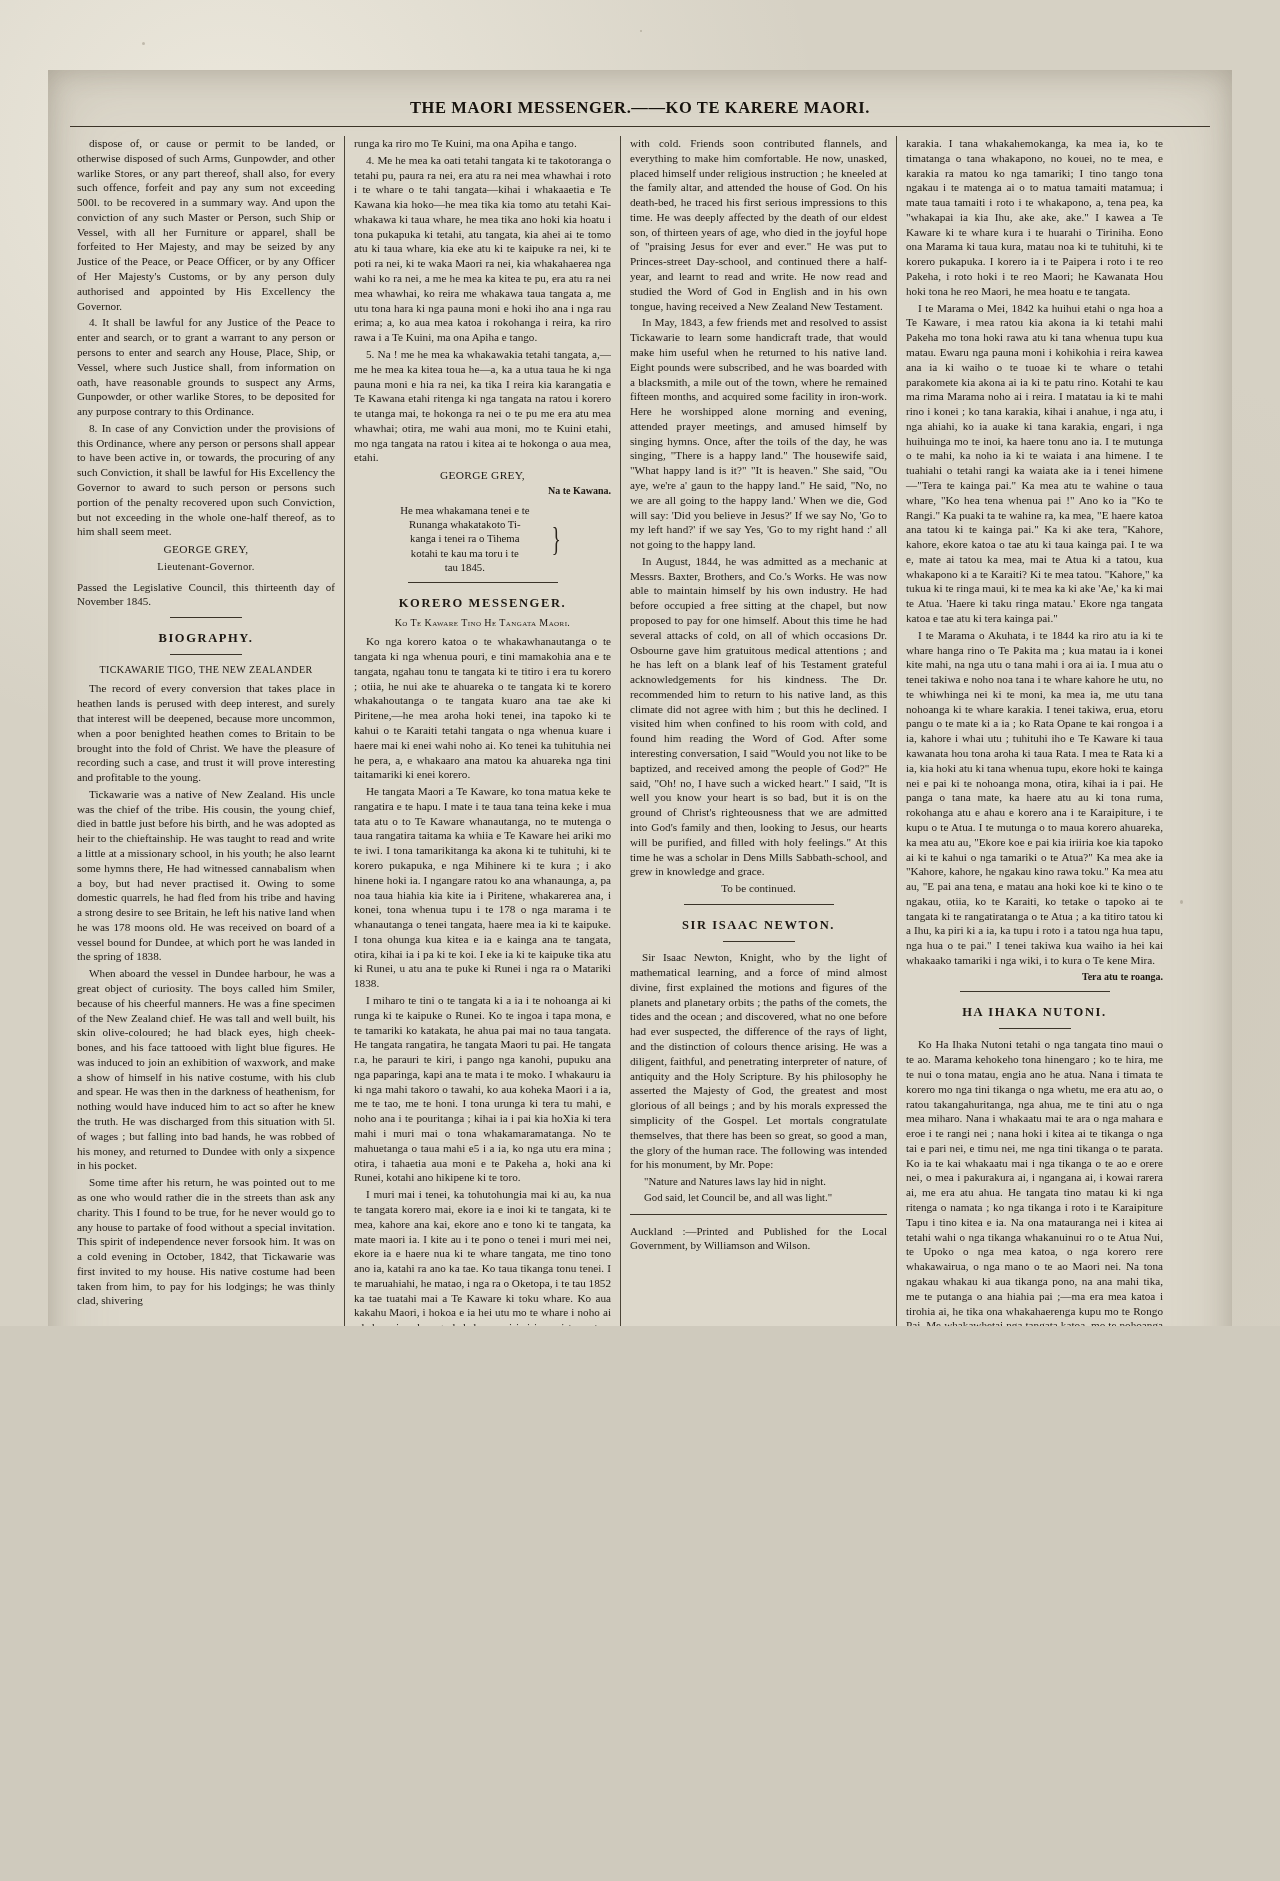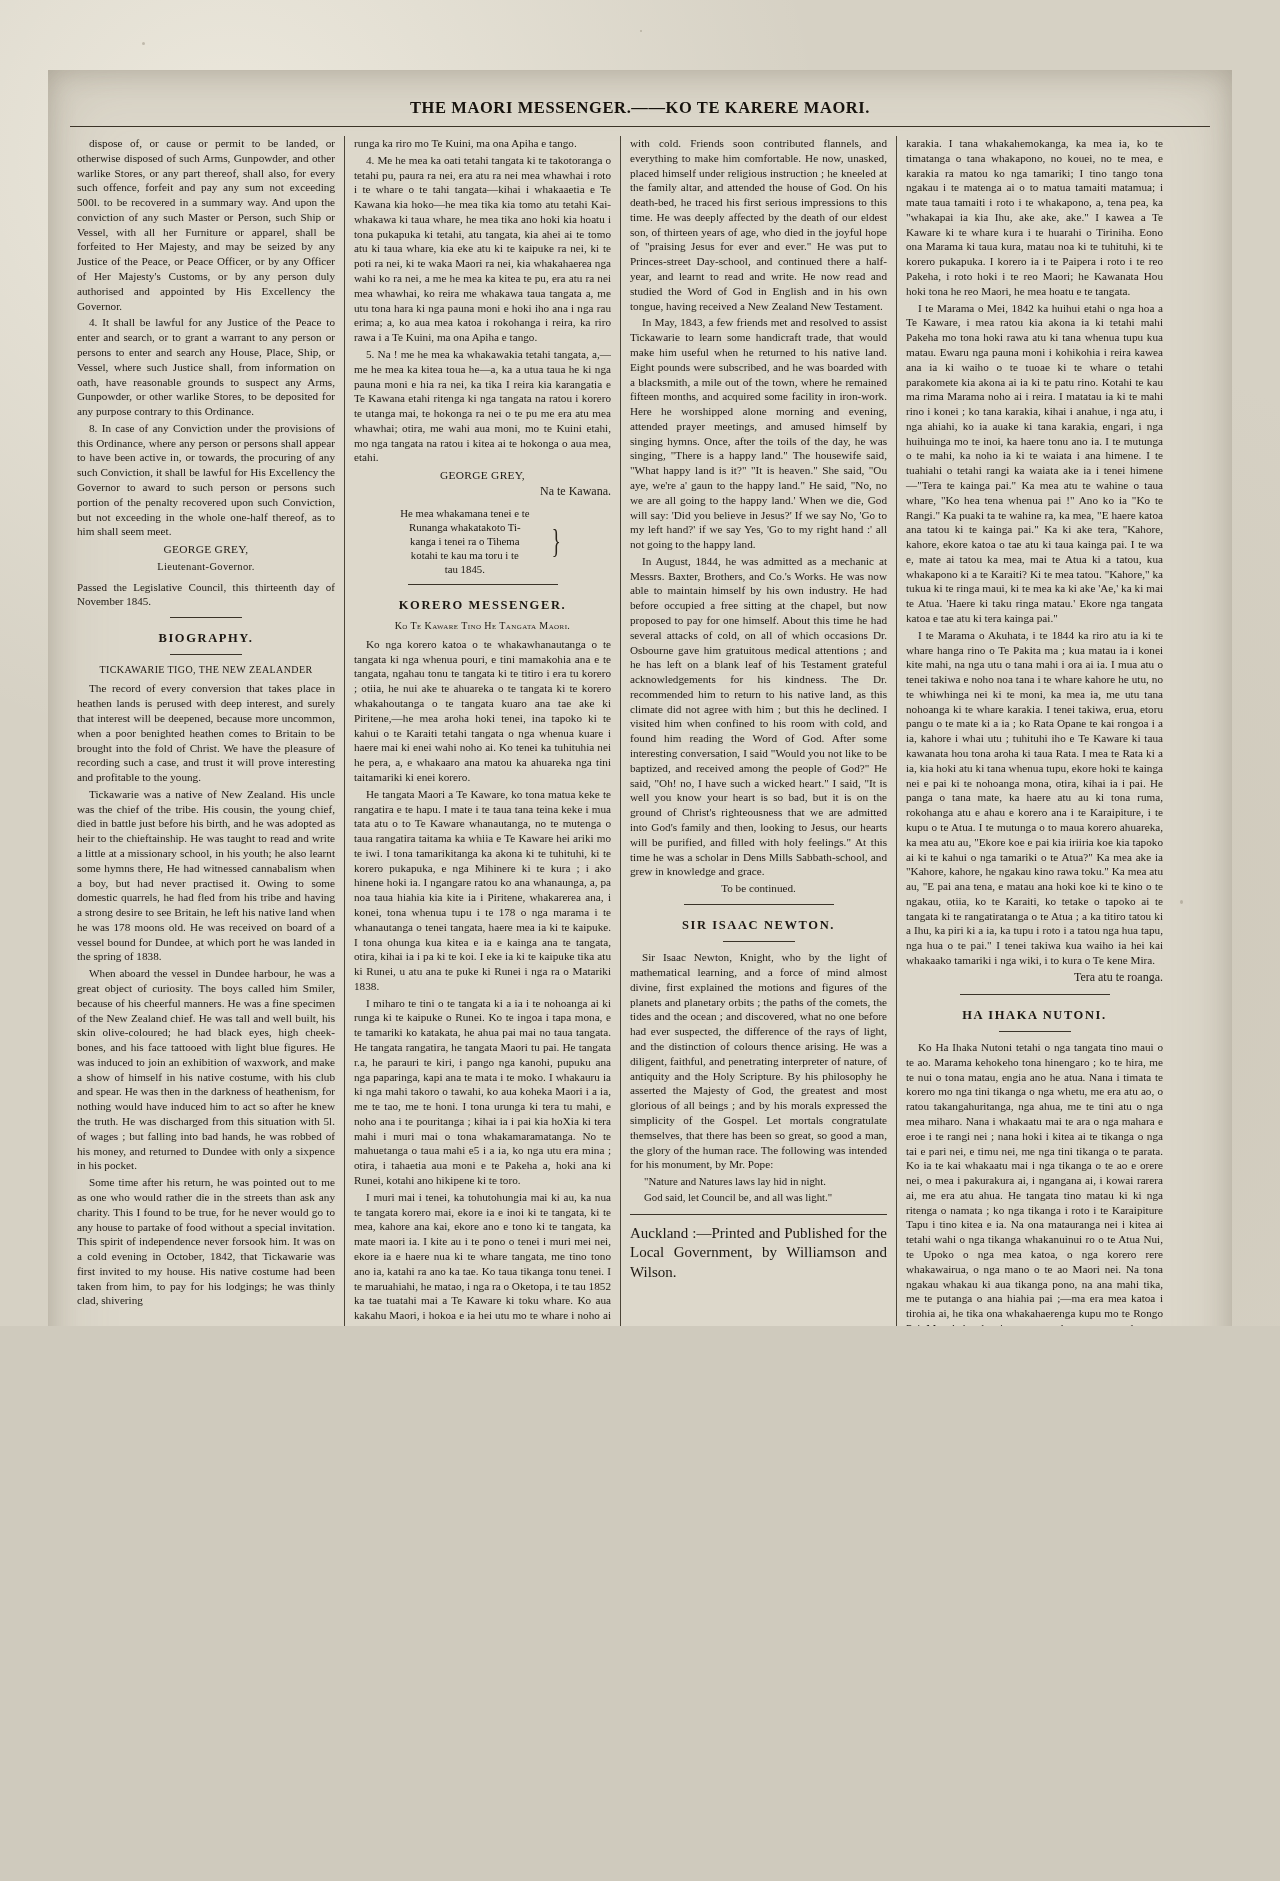--- a/index.html
+++ b/index.html
@@ -141,26 +141,26 @@
     text-indent: 0;
     margin-top: 6px;
   }
   .footnote {
     font-size: 15px;
     line-height: 1.28;
     text-indent: 0;
     text-align: justify;
   }
   .imprint {
-    font-size: 15px;
+    font-size: 11px;
     line-height: 1.3;
     text-indent: 0;
     text-align: justify;
   }
-  .tiny { font-size: 12px; }
+  .tiny { font-size: 10px; font-weight: bold; }
   .speckle {
     position: absolute;
     border-radius: 50%;
     background: rgba(90,80,62,0.28);
     pointer-events: none;
   }
   .edge-shade {
     position: absolute;
     inset: 0;
     pointer-events: none;

